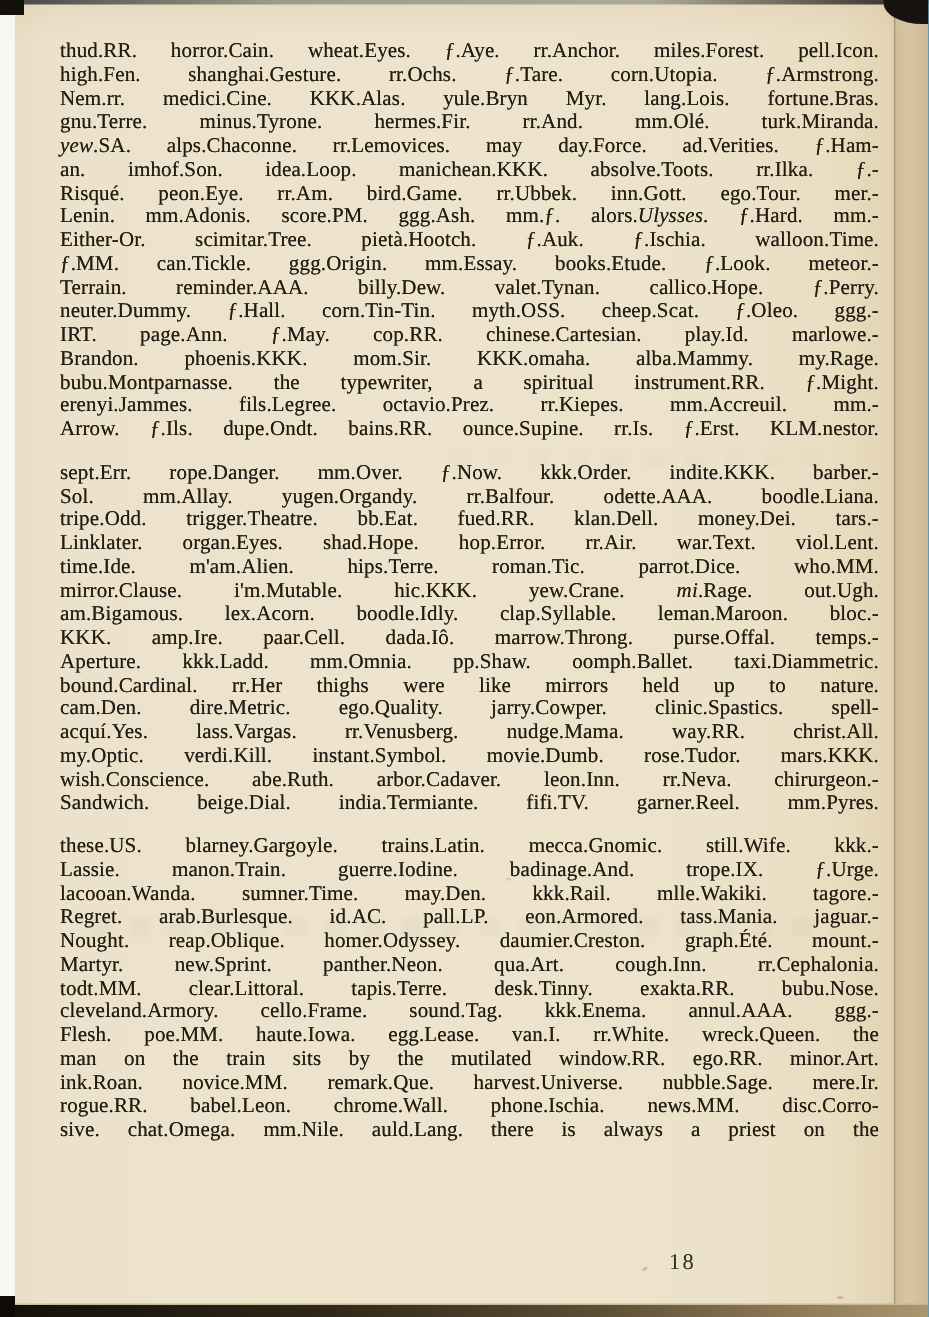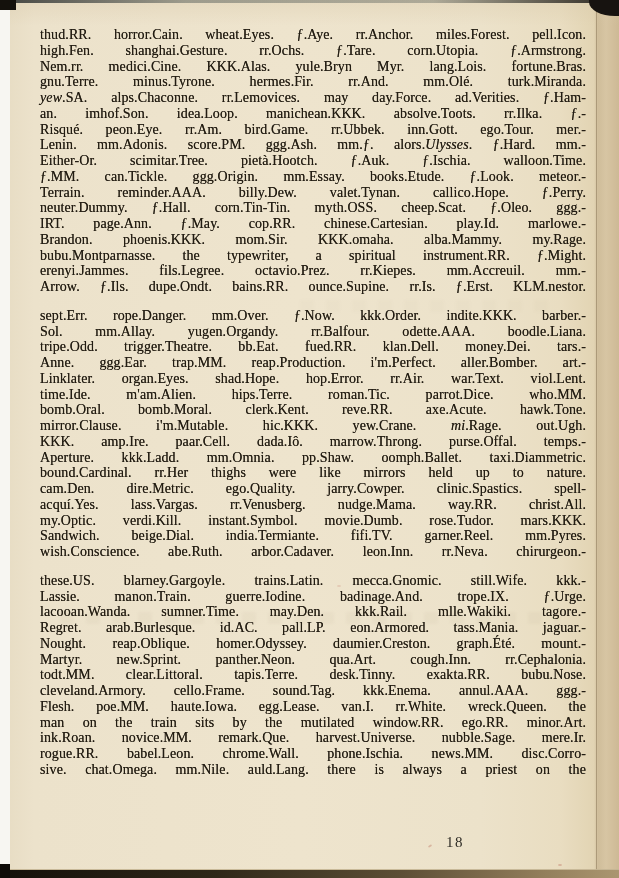--- a/index.html
+++ b/index.html
@@ -156,33 +156,32 @@
         <div class="text-line">IRT. page.Ann. ƒ.May. cop.RR. chinese.Cartesian. play.Id. marlowe.-</div>
         <div class="text-line">Brandon. phoenis.KKK. mom.Sir. KKK.omaha. alba.Mammy. my.Rage.</div>
         <div class="text-line">bubu.Montparnasse. the typewriter, a spiritual instrument.RR. ƒ.Might.</div>
         <div class="text-line">erenyi.Jammes. fils.Legree. octavio.Prez. rr.Kiepes. mm.Accreuil. mm.-</div>
         <div class="text-line">Arrow. ƒ.Ils. dupe.Ondt. bains.RR. ounce.Supine. rr.Is. ƒ.Erst. KLM.nestor.</div>
       </div>
       <div class="paragraph">
         <div class="text-line">sept.Err. rope.Danger. mm.Over. ƒ.Now. kkk.Order. indite.KKK. barber.-</div>
         <div class="text-line">Sol. mm.Allay. yugen.Organdy. rr.Balfour. odette.AAA. boodle.Liana.</div>
         <div class="text-line">tripe.Odd. trigger.Theatre. bb.Eat. fued.RR. klan.Dell. money.Dei. tars.-</div>
-        <div class="text-line">Anne. ggg.Ear. trap.MM. reap.Production. i'm.Perfect. aller.Bomber. art.-</div>
         <div class="text-line">Linklater. organ.Eyes. shad.Hope. hop.Error. rr.Air. war.Text. viol.Lent.</div>
         <div class="text-line">time.Ide. m'am.Alien. hips.Terre. roman.Tic. parrot.Dice. who.MM.</div>
-        <div class="text-line">bomb.Oral. bomb.Moral. clerk.Kent. reve.RR. axe.Acute. hawk.Tone.</div>
         <div class="text-line">mirror.Clause. i'm.Mutable. hic.KKK. yew.Crane. <i>mi</i>.Rage. out.Ugh.</div>
+        <div class="text-line">am.Bigamous. lex.Acorn. boodle.Idly. clap.Syllable. leman.Maroon. bloc.-</div>
         <div class="text-line">KKK. amp.Ire. paar.Cell. dada.Iô. marrow.Throng. purse.Offal. temps.-</div>
         <div class="text-line">Aperture. kkk.Ladd. mm.Omnia. pp.Shaw. oomph.Ballet. taxi.Diammetric.</div>
         <div class="text-line">bound.Cardinal. rr.Her thighs were like mirrors held up to nature.</div>
         <div class="text-line">cam.Den. dire.Metric. ego.Quality. jarry.Cowper. clinic.Spastics. spell-</div>
         <div class="text-line">acquí.Yes. lass.Vargas. rr.Venusberg. nudge.Mama. way.RR. christ.All.</div>
         <div class="text-line">my.Optic. verdi.Kill. instant.Symbol. movie.Dumb. rose.Tudor. mars.KKK.</div>
+        <div class="text-line">wish.Conscience. abe.Ruth. arbor.Cadaver. leon.Inn. rr.Neva. chirurgeon.-</div>
         <div class="text-line">Sandwich. beige.Dial. india.Termiante. fifi.TV. garner.Reel. mm.Pyres.</div>
-        <div class="text-line">wish.Conscience. abe.Ruth. arbor.Cadaver. leon.Inn. rr.Neva. chirurgeon.-</div>
       </div>
       <div class="paragraph">
         <div class="text-line">these.US. blarney.Gargoyle. trains.Latin. mecca.Gnomic. still.Wife. kkk.-</div>
         <div class="text-line">Lassie. manon.Train. guerre.Iodine. badinage.And. trope.IX. ƒ.Urge.</div>
         <div class="text-line">lacooan.Wanda. sumner.Time. may.Den. kkk.Rail. mlle.Wakiki. tagore.-</div>
         <div class="text-line">Regret. arab.Burlesque. id.AC. pall.LP. eon.Armored. tass.Mania. jaguar.-</div>
         <div class="text-line">Nought. reap.Oblique. homer.Odyssey. daumier.Creston. graph.Été. mount.-</div>
         <div class="text-line">Martyr. new.Sprint. panther.Neon. qua.Art. cough.Inn. rr.Cephalonia.</div>
         <div class="text-line">todt.MM. clear.Littoral. tapis.Terre. desk.Tinny. exakta.RR. bubu.Nose.</div>
         <div class="text-line">cleveland.Armory. cello.Frame. sound.Tag. kkk.Enema. annul.AAA. ggg.-</div>

